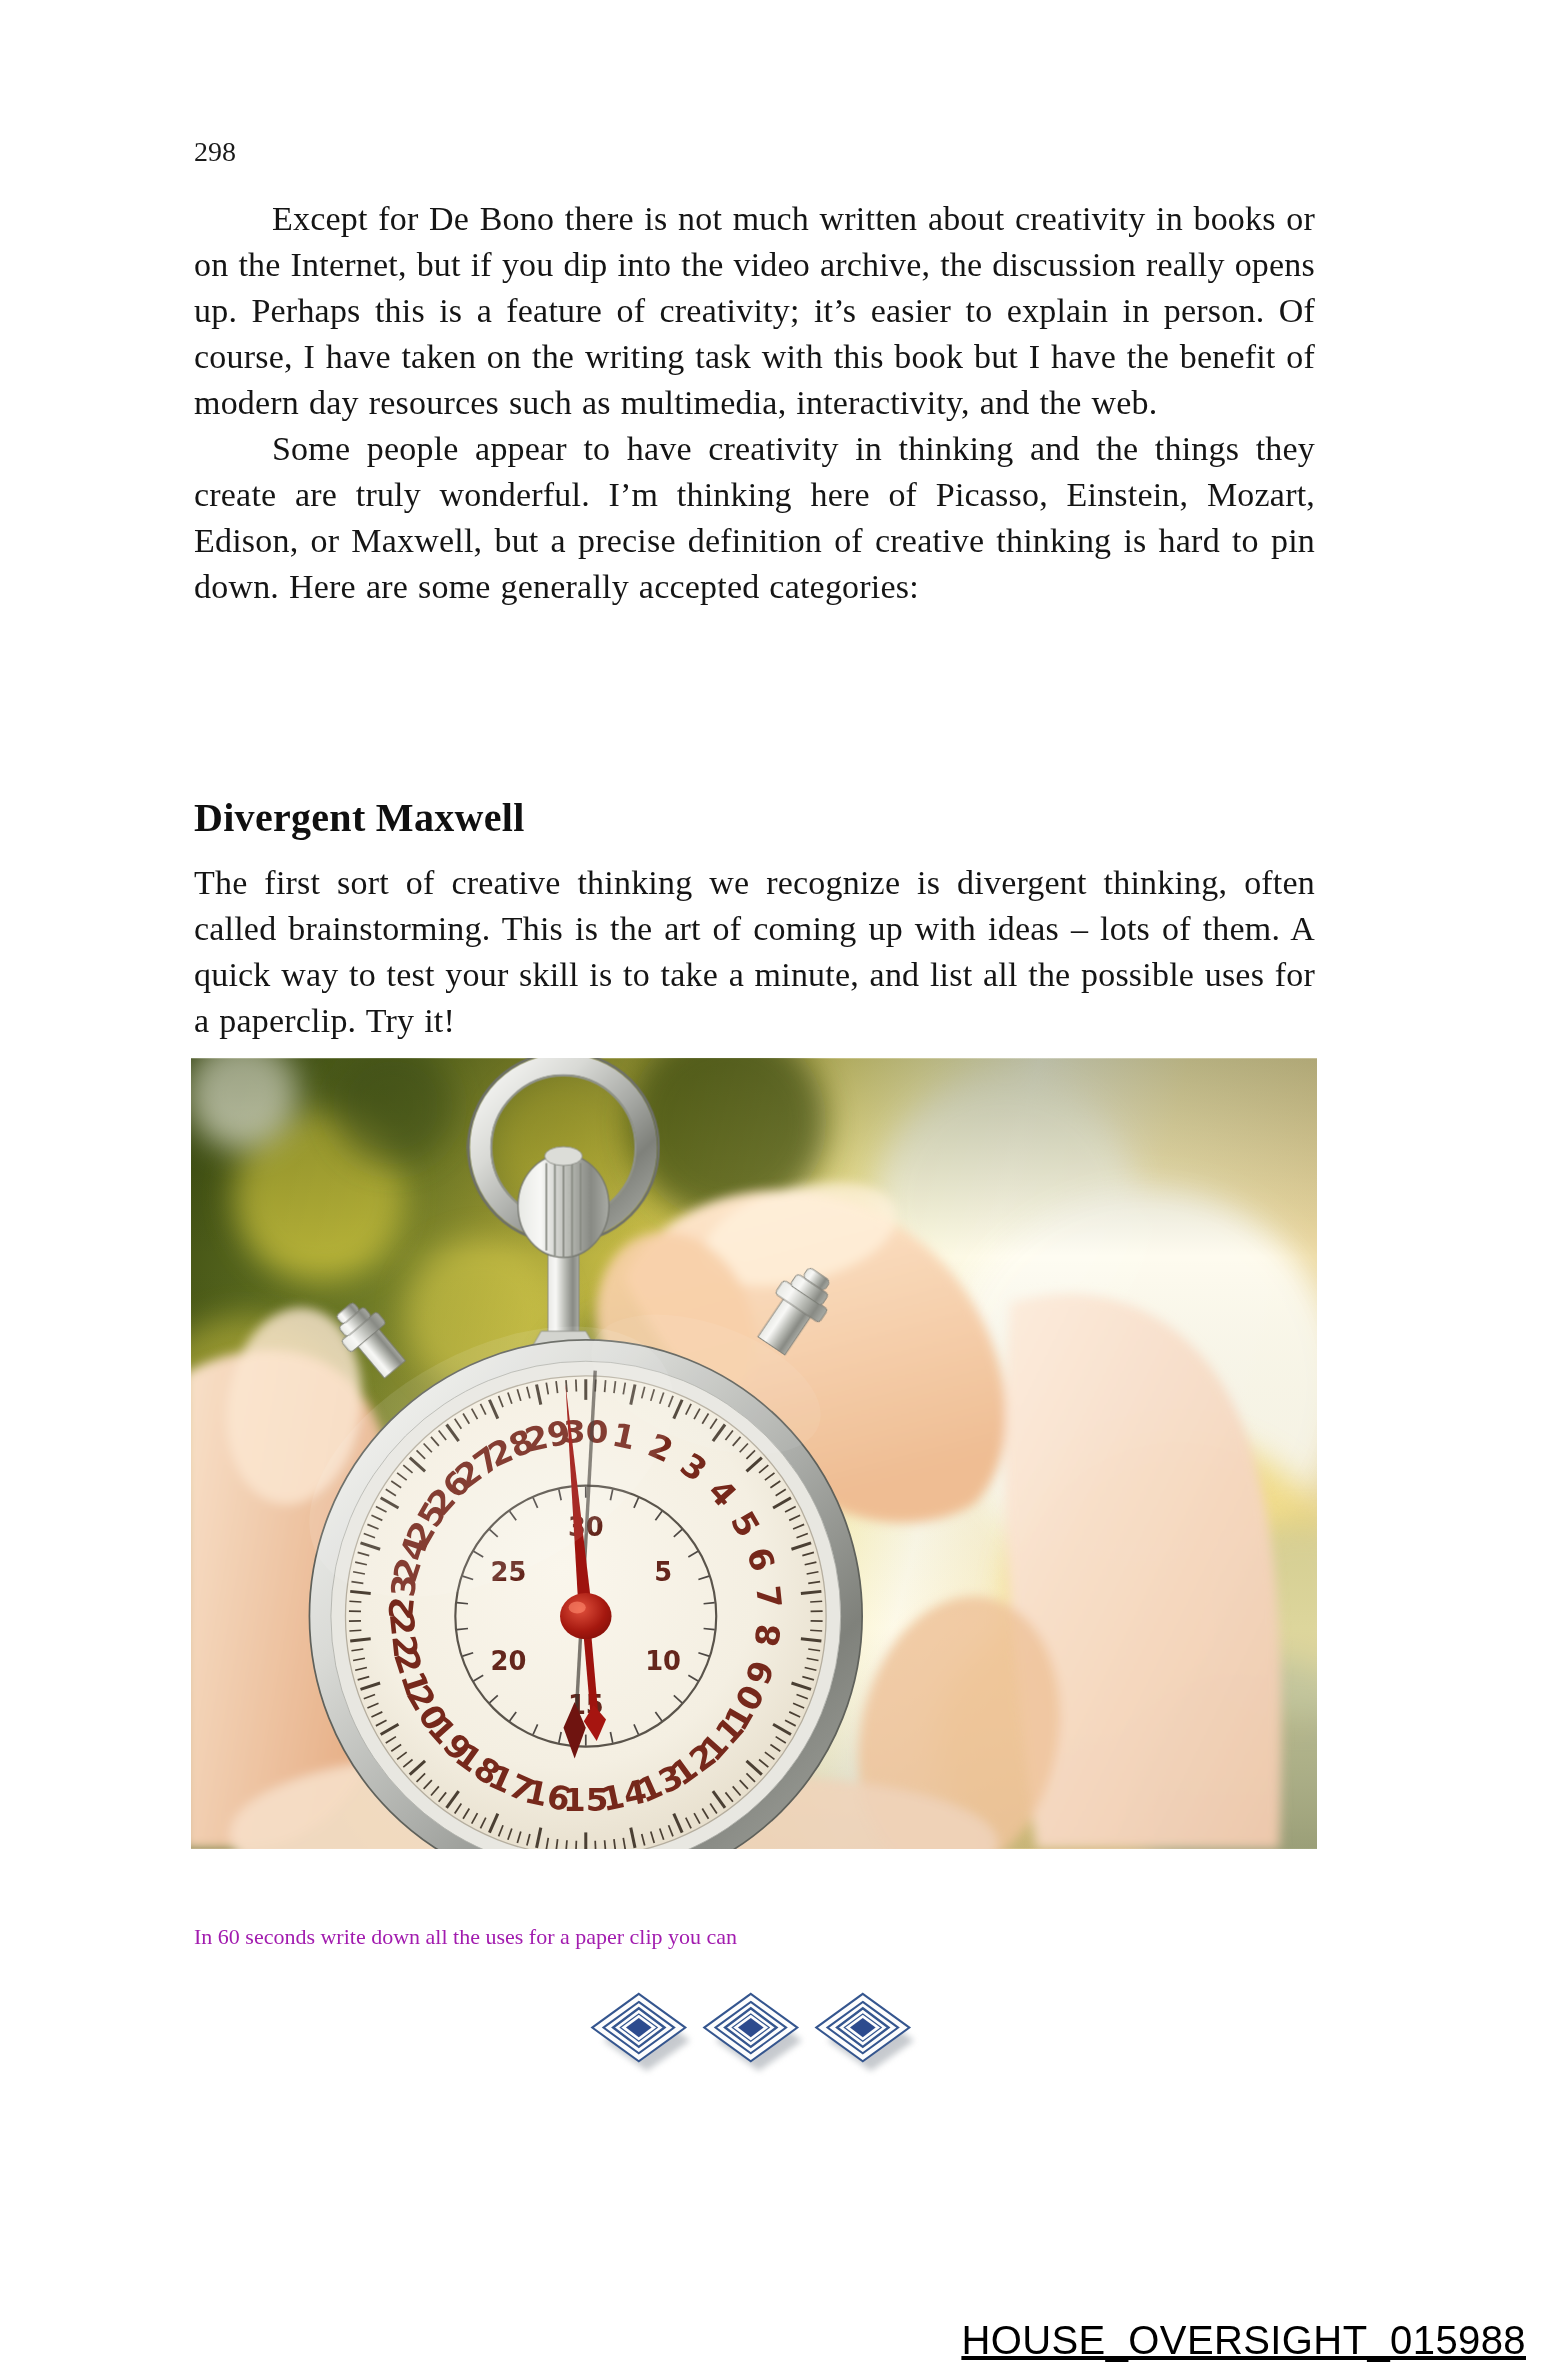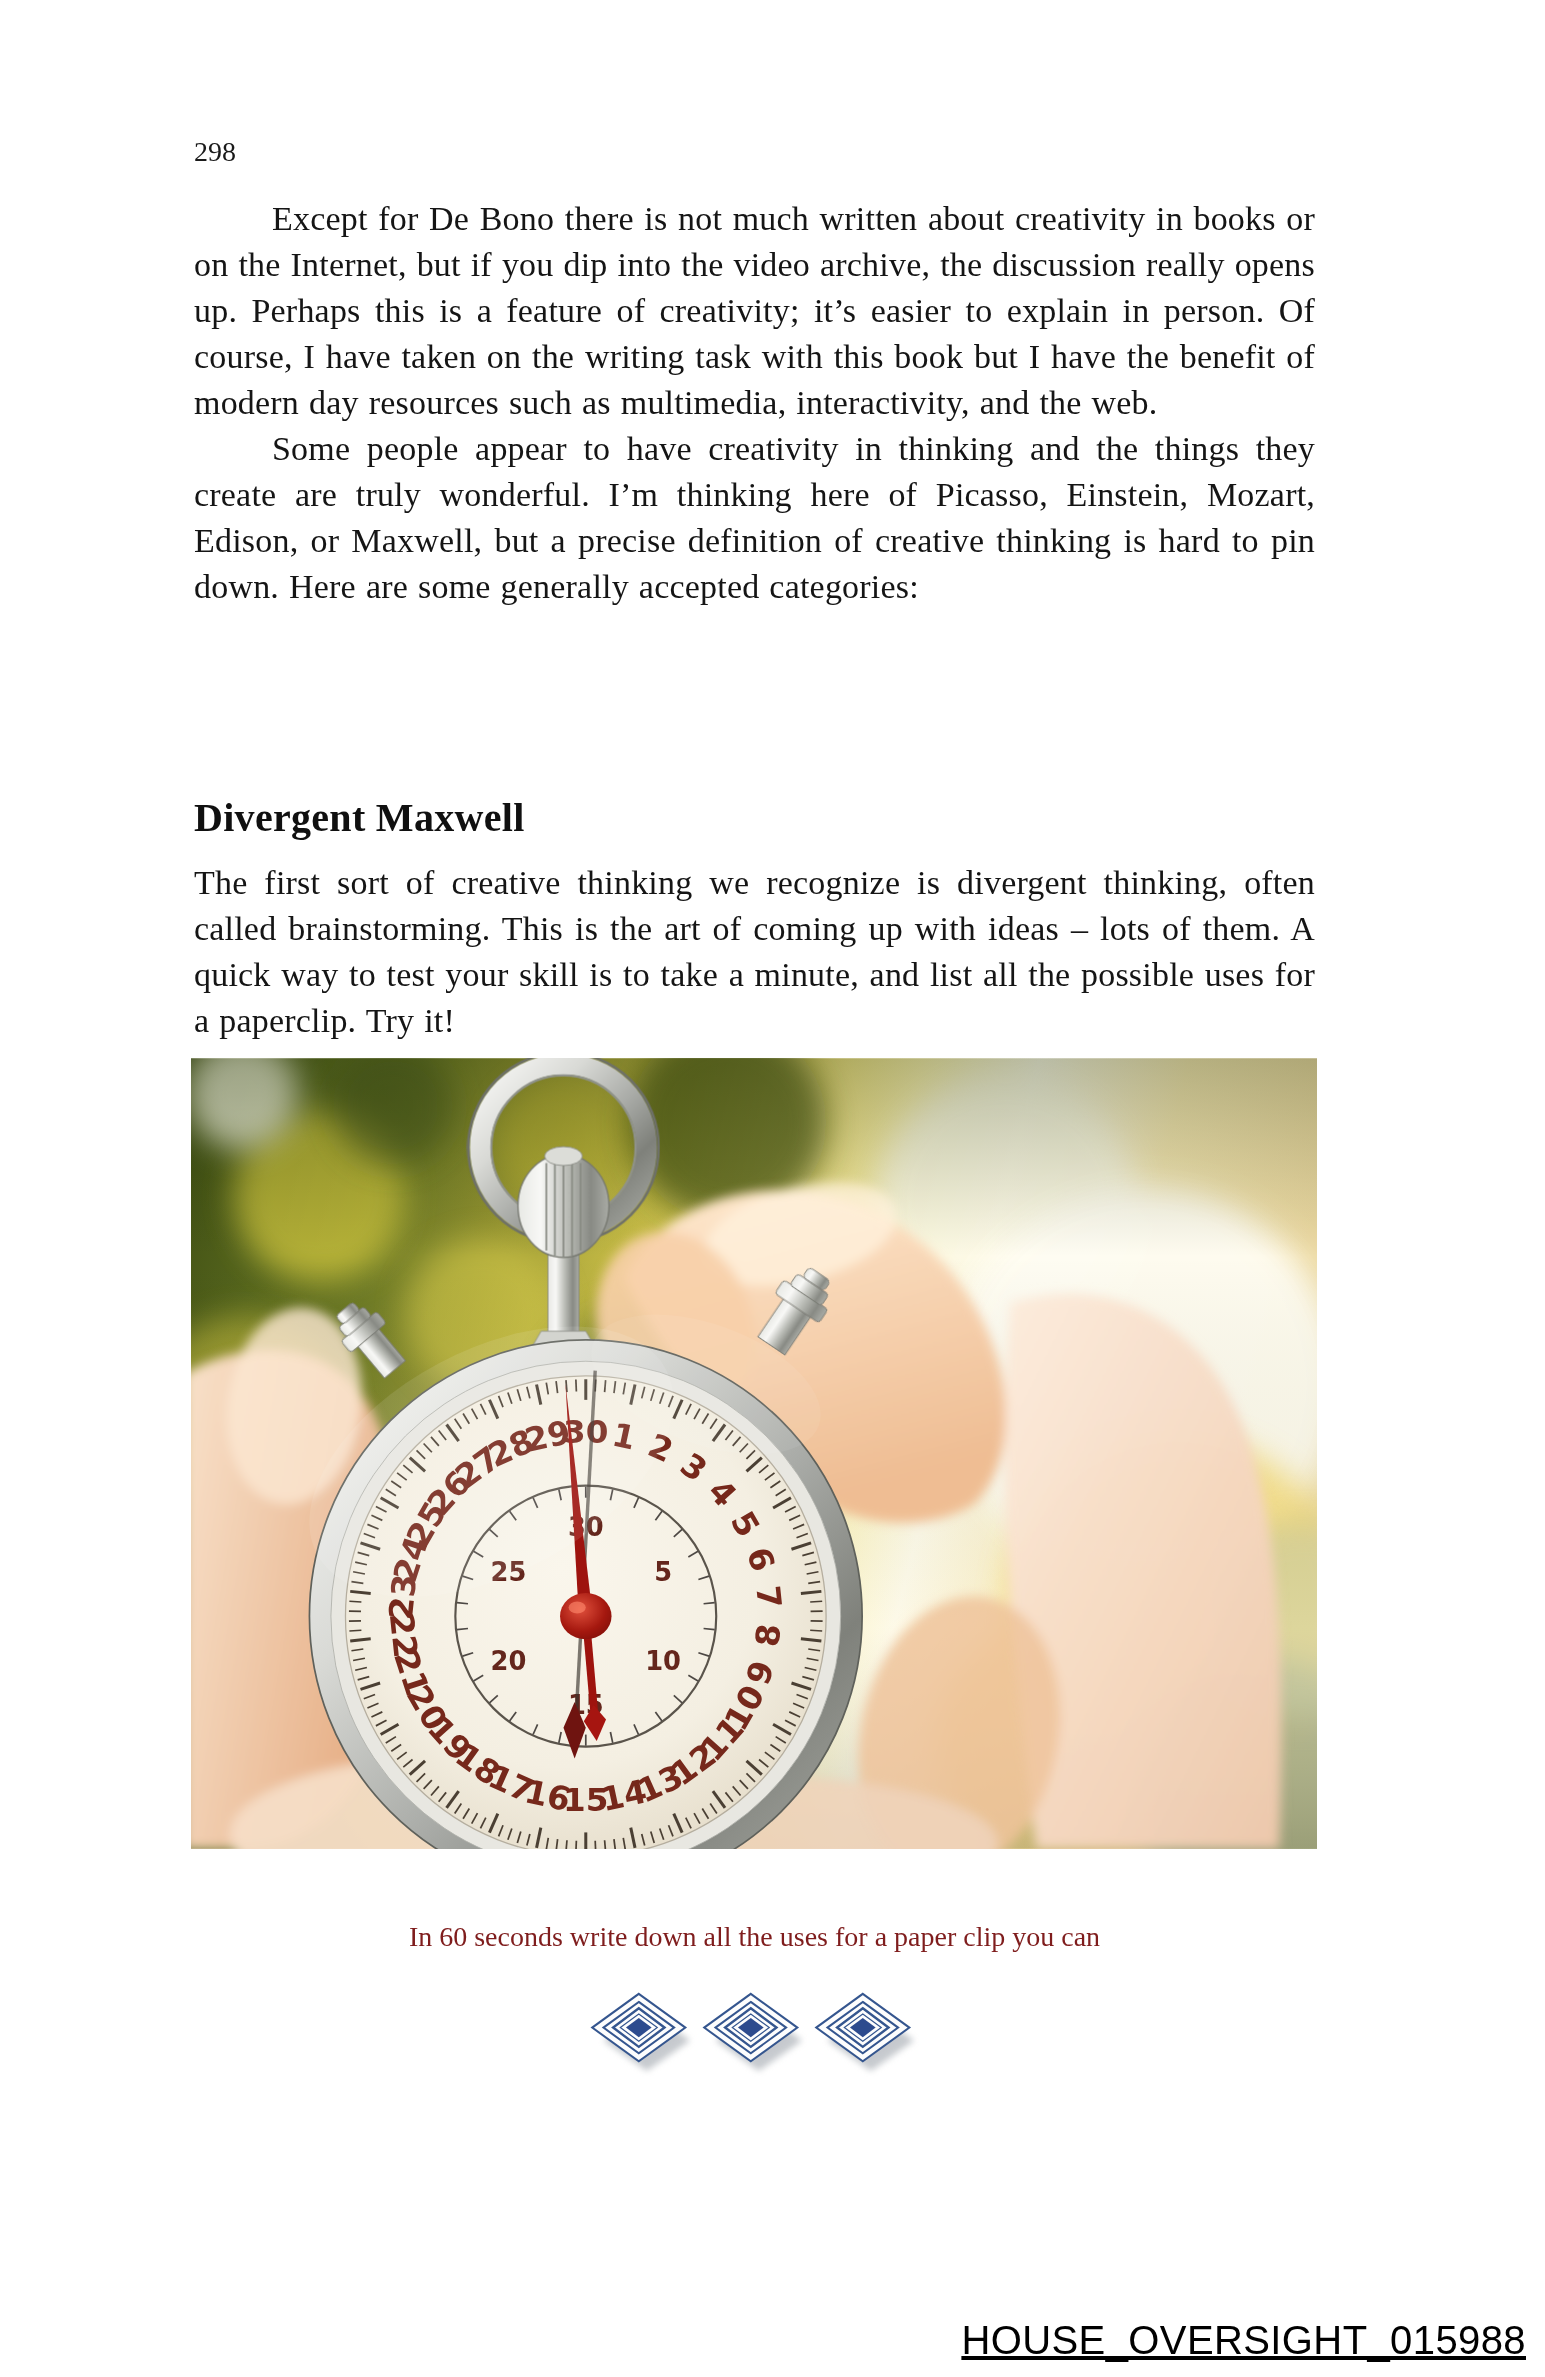--- a/index.html
+++ b/index.html
@@ -12,22 +12,22 @@
   .runtitle{display:block;text-align:center;}
   .bodytext{position:absolute;left:194px;width:1121px;font-size:34px;line-height:46px;
     text-align:justify;letter-spacing:0.2px;word-spacing:1.3px;color:#151515;font-family:Liberation Serif, serif;}
   .bodytext p{margin:0;}
   .indent{text-indent:78px;}
   .pos-p12{top:196px;}
   .pos-p3{top:860px;}
   .heading{position:absolute;left:194px;top:792px;margin:0;font-size:40px;line-height:52px;
     font-weight:700;color:#101010;letter-spacing:0.3px;}
   .photo{position:absolute;left:191px;top:1058px;width:1126px;height:791px;margin:0;overflow:hidden;}
-  .caption{position:absolute;left:194px;top:1913px;width:1121px;text-align:center;
-    font-size:28px;line-height:48px;color:#7f1d1d;}
+  .caption{position:absolute;left:194px;top:1913px;width:1121px;
+    font-size:22px;line-height:48px;color:#a21caf;}
   .ornrow{position:absolute;left:589px;top:1989px;width:330px;display:flex;justify-content:space-between;}
   .orn{width:106px;height:90px;}
   .watermark{position:absolute;right:19px;top:2318px;font-family:"Liberation Sans",sans-serif;
     font-size:40px;color:#000;letter-spacing:0.4px;text-decoration:underline;}
   .dialnum{font-family:"DejaVu Sans",sans-serif;font-weight:700;font-size:38px;fill:#76281b;
     text-anchor:middle;dominant-baseline:central;}
   .subnum{font-family:"DejaVu Sans",sans-serif;font-weight:700;font-size:30px;fill:#64261c;
     text-anchor:middle;dominant-baseline:central;}
 </style>
 </head>

